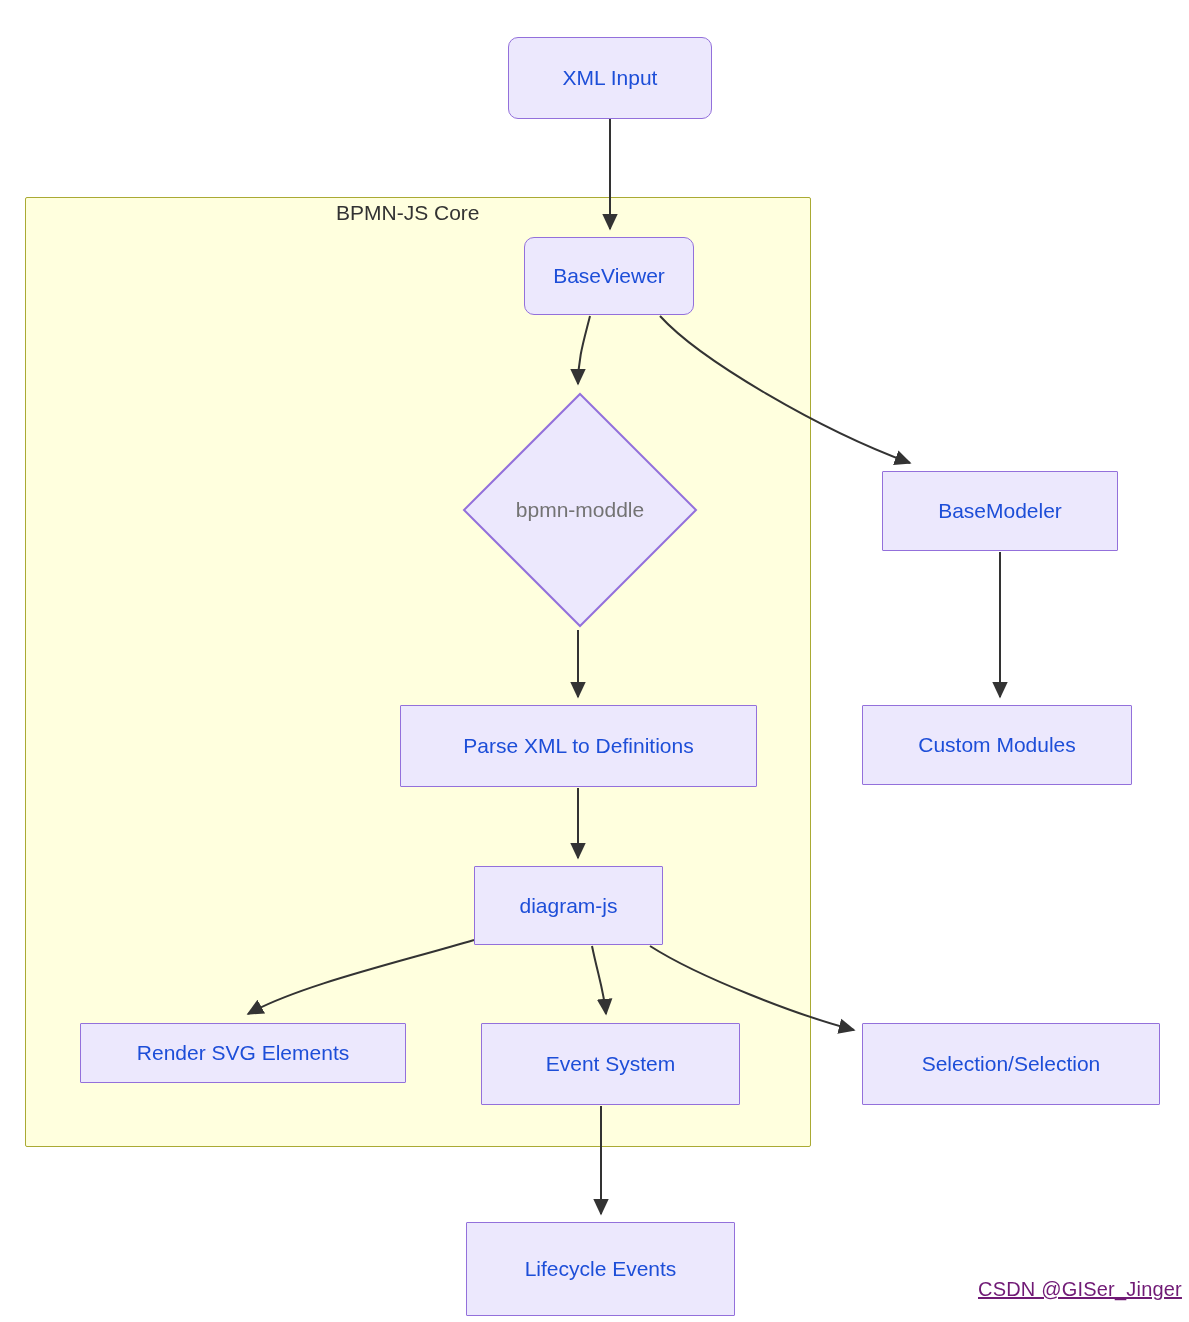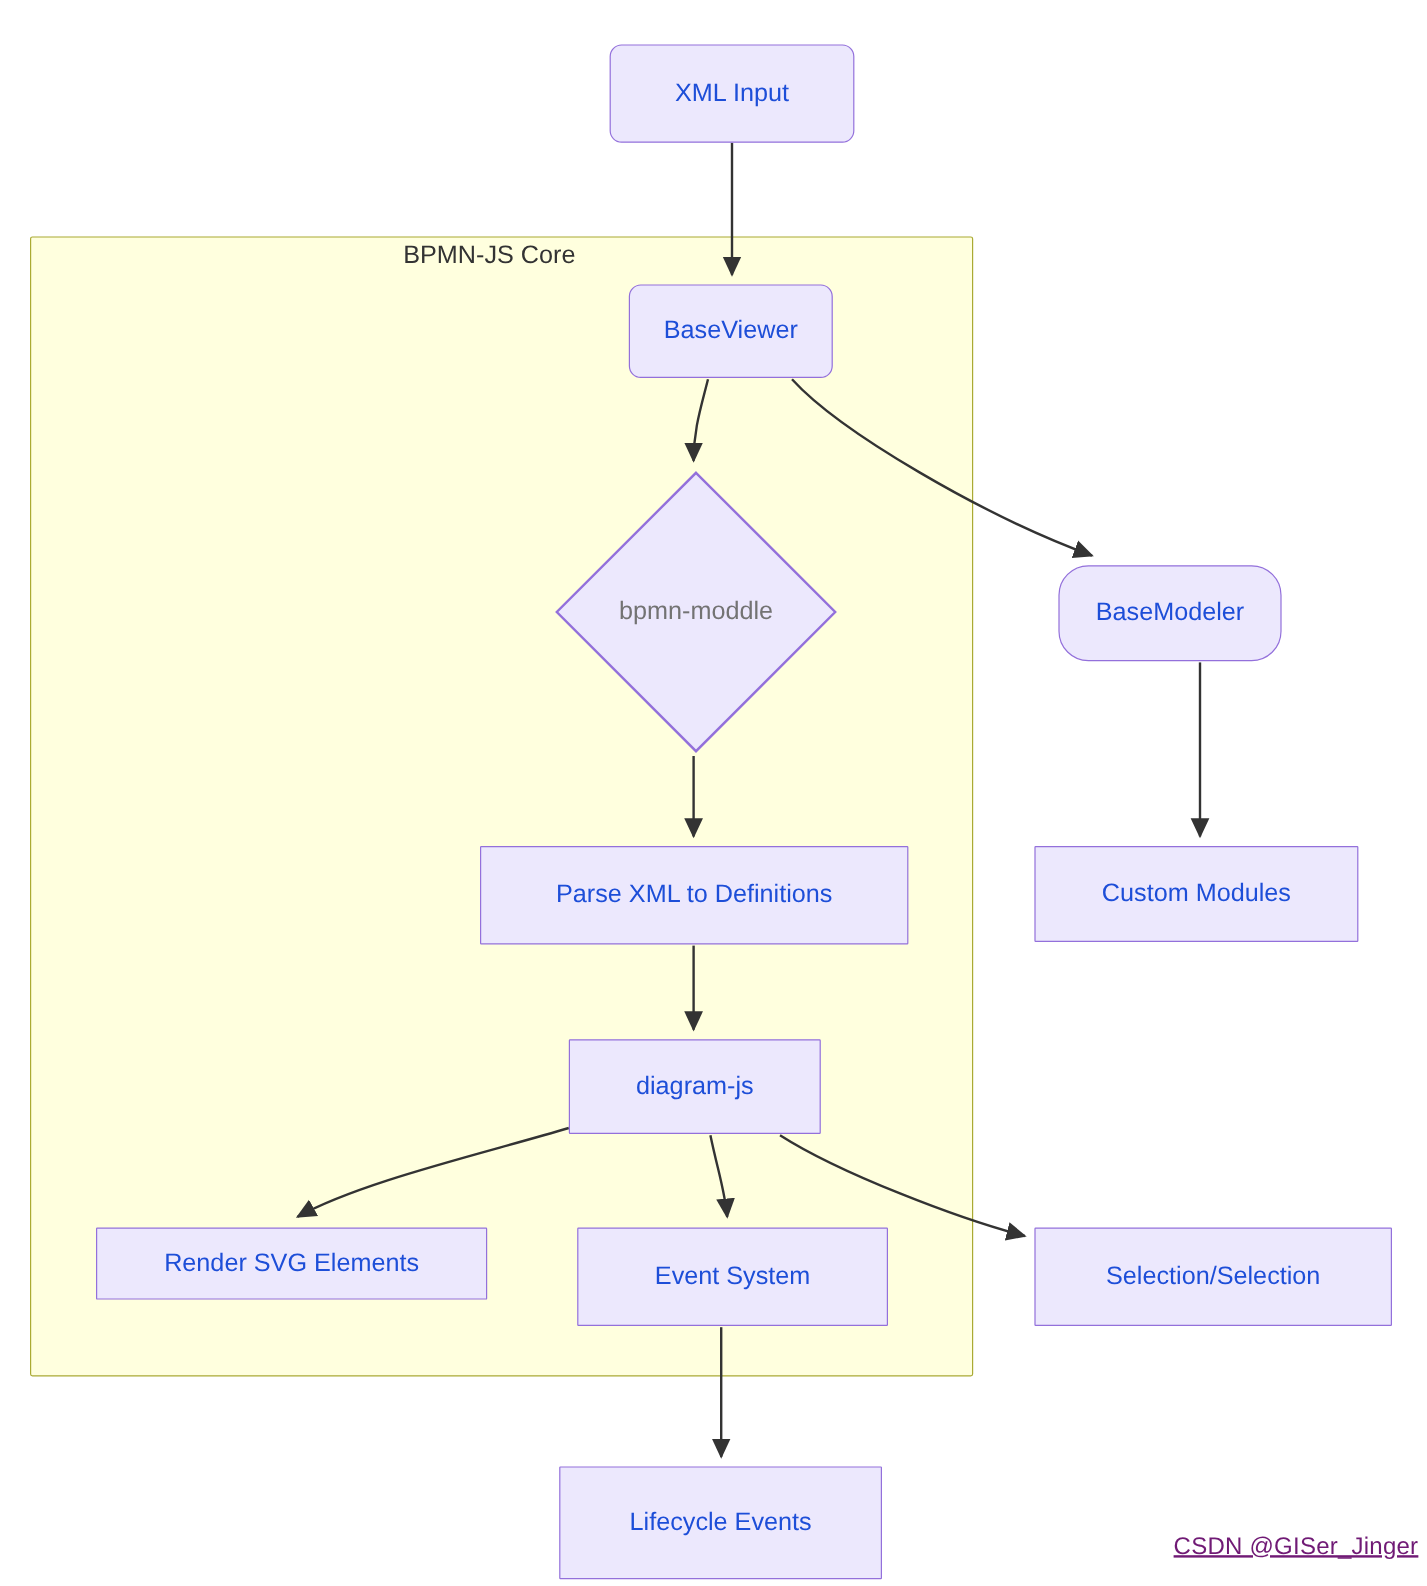--- a/index.html
+++ b/index.html
@@ -136,37 +136,37 @@
     <svg width="236" height="236" viewBox="0 0 236 236">
       <polygon points="118,2 234,118 118,234 2,118" fill="#ece8fd" stroke="#9370db" stroke-width="2"></polygon>
     </svg>
     <span class="diamond-text">bpmn-moddle</span>
   </div>
 
   <div class="node sharp" style="left:400px; top:705px; width:357px; height:82px;">
     <span>Parse XML to Definitions</span>
   </div>
 
-  <div class="node sharp" style="left:474px; top:866px; width:210px; height:79px;">
+  <div class="node sharp" style="left:474px; top:866px; width:189px; height:79px;">
     <span>diagram-js</span>
   </div>
 
   <div class="node sharp" style="left:80px; top:1023px; width:326px; height:60px;">
     <span>Render SVG Elements</span>
   </div>
 
   <div class="node sharp" style="left:481px; top:1023px; width:259px; height:82px;">
     <span>Event System</span>
   </div>
 
   <div class="node sharp" style="left:862px; top:1023px; width:298px; height:82px;">
     <span>Selection/Selection</span>
   </div>
 
-  <div class="node sharp" style="left:882px; top:471px; width:186px; height:80px;border-radius:25px;">
+  <div class="node sharp" style="left:882px; top:471px; width:236px; height:80px;">
     <span>BaseModeler</span>
   </div>
 
   <div class="node sharp" style="left:862px; top:705px; width:270px; height:80px;">
     <span>Custom Modules</span>
   </div>
 
   <div class="node sharp" style="left:466px; top:1222px; width:269px; height:94px;">
     <span>Lifecycle Events</span>
   </div>

